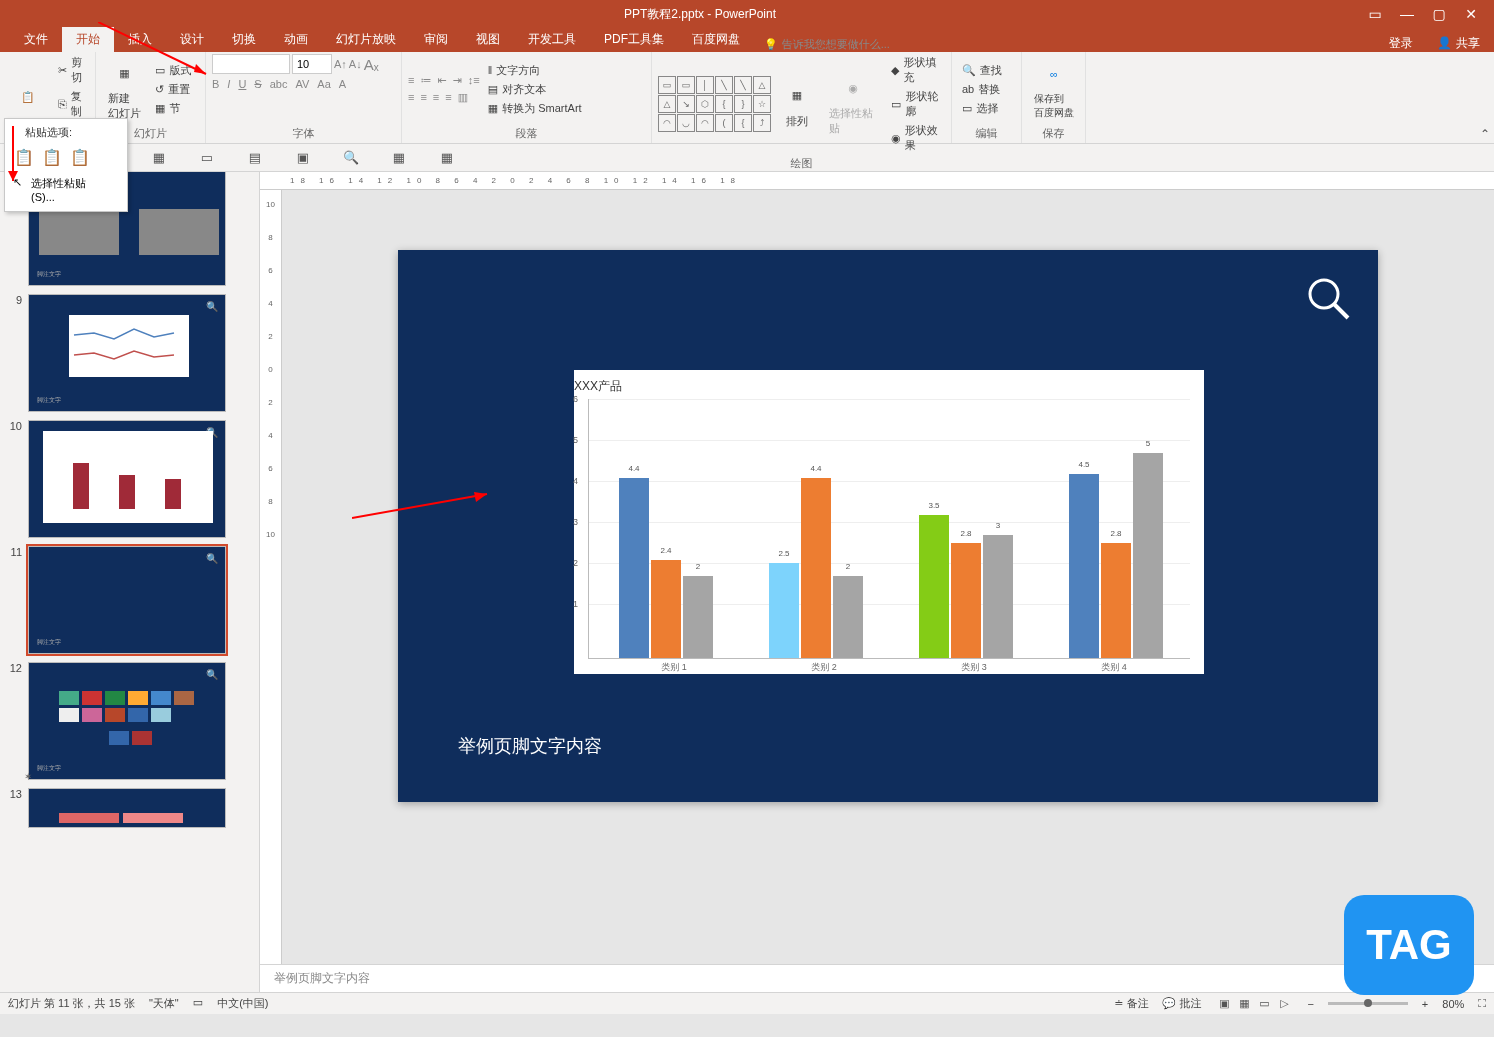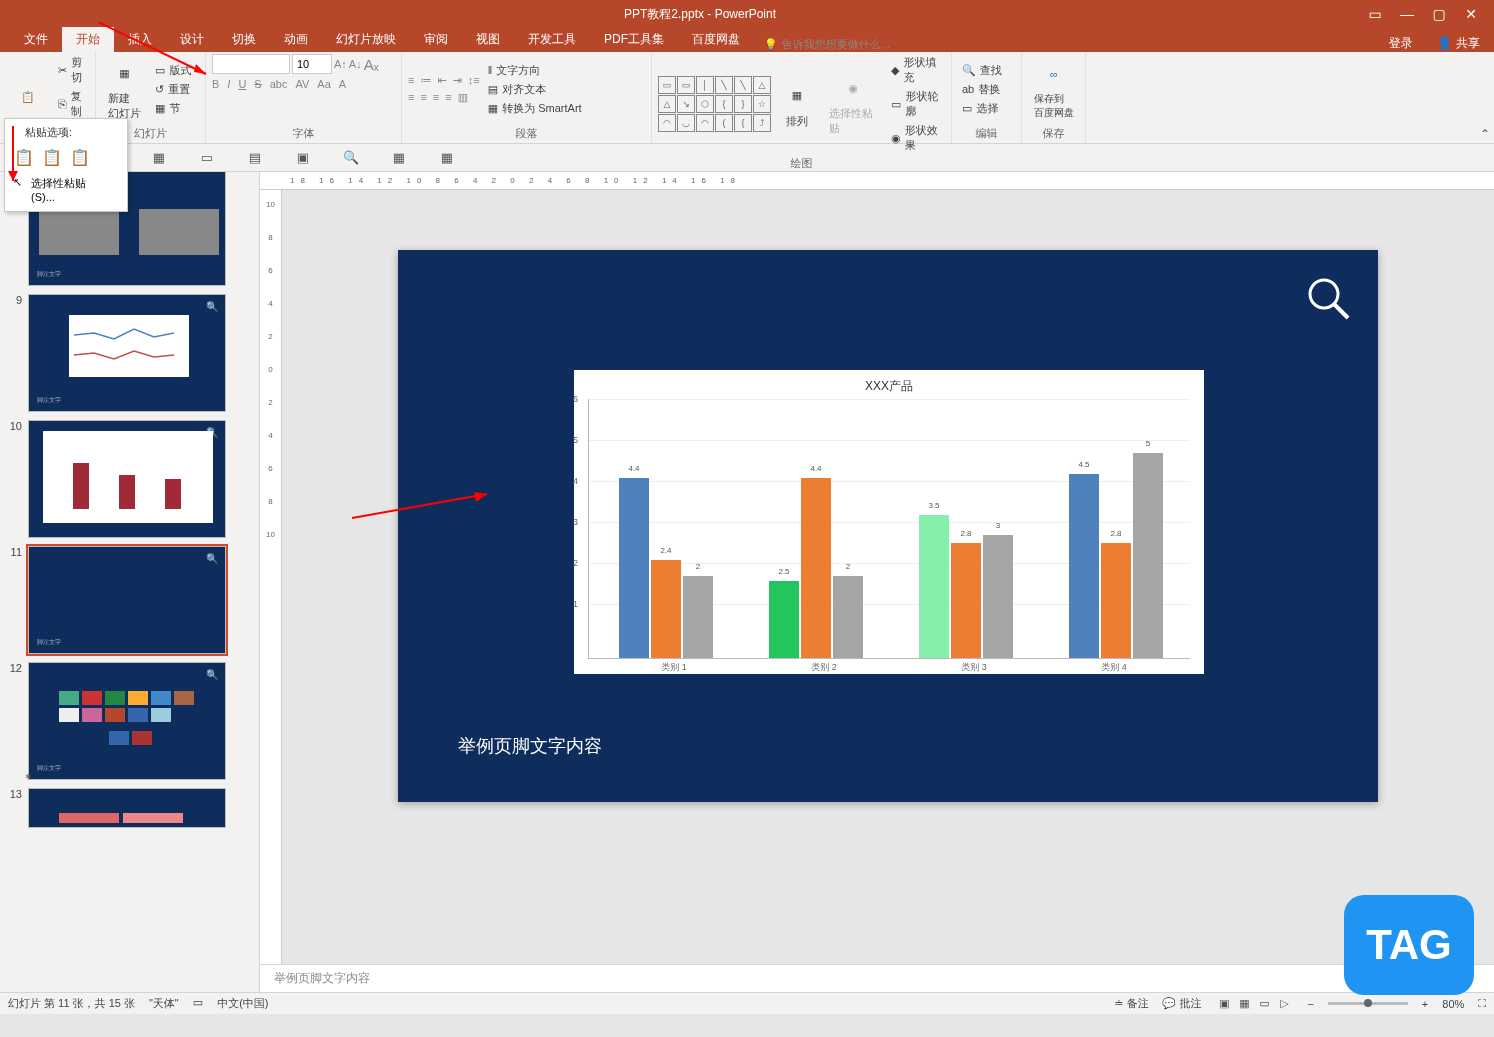--- a/index.html
+++ b/index.html
@@ -59,21 +59,21 @@
 
 
 .editor { flex: 1; background: #e6e6e6; display: flex; flex-direction: column; }
 .ruler-h { height: 18px; background: #fff; border-bottom: 1px solid #ccc; font-size: 8px; color: #666; display: flex; align-items: center; padding-left: 30px; letter-spacing: 6px; }
 .editor-inner { flex: 1; display: flex; }
 .ruler-v { width: 22px; background: #fff; border-right: 1px solid #ccc; font-size: 8px; color: #666; display: flex; flex-direction: column; align-items: center; padding-top: 10px; gap: 24px; }
 .slide-viewport { flex: 1; display: flex; justify-content: center; padding-top: 60px; position: relative; }
 .slide { width: 980px; height: 552px; background: #0f2d5c; box-shadow: 0 2px 8px rgba(0,0,0,0.3); position: relative; }
 .slide-zoom-icon { position: absolute; right: 26px; top: 26px; color: #fff; }
 .chart-box { position: absolute; left: 176px; top: 120px; width: 630px; height: 304px; background: #fff; }
-.chart-title { text-align: center; font-size: 12px; padding: 8px 0 4px; color: #333; }
+.chart-title { font-size: 12px; padding: 8px 0 4px; color: #333; }
 .chart-plot { height: 260px; margin: 0 14px; position: relative; border-left: 1px solid #bbb; border-bottom: 1px solid #bbb; }
 .y-tick { position: absolute; left: -16px; font-size: 9px; color: #666; transform: translateY(-50%); }
 .grid-line { position: absolute; left: 0; right: 0; border-top: 1px solid #eee; }
 .cat-group { position: absolute; bottom: 0; width: 110px; display: flex; gap: 2px; align-items: flex-end; }
 .bar { width: 30px; position: relative; }
 .bar-label { position: absolute; top: -14px; left: 50%; transform: translateX(-50%); font-size: 8px; color: #555; }
 .cat-label { position: absolute; bottom: -16px; width: 110px; text-align: center; font-size: 9px; color: #666; }
 .footer-text { position: absolute; left: 60px; bottom: 44px; color: #fff; font-size: 18px; }
 .red-arrow1 { position: absolute; left: 98px; top: 22px; width: 112px; height: 56px; z-index: 50; }
 .red-arrow2 { position: absolute; left: 4px; top: 126px; width: 18px; height: 60px; z-index: 150; }
@@ -451,33 +451,33 @@
                   </div>
                   <div class="bar" style="height: 98.4px; background: rgb(237, 125, 49);">
                     <div class="bar-label">2.4</div>
                   </div>
                   <div class="bar" style="height: 82px; background: rgb(165, 165, 165);">
                     <div class="bar-label">2</div>
                   </div>
                 </div>
                 <div class="cat-label" style="left: 30px;">类别 1</div>
                 <div class="cat-group" style="left: 180px;">
-                  <div class="bar" style="height: 77px; background: #22c55e;">
+                  <div class="bar" style="height: 95px; background: #7dd3fc;">
                     <div class="bar-label">2.5</div>
                   </div>
                   <div class="bar" style="height: 180.4px; background: rgb(237, 125, 49);">
                     <div class="bar-label">4.4</div>
                   </div>
                   <div class="bar" style="height: 82px; background: rgb(165, 165, 165);">
                     <div class="bar-label">2</div>
                   </div>
                 </div>
                 <div class="cat-label" style="left: 180px;">类别 2</div>
                 <div class="cat-group" style="left: 330px;">
-                  <div class="bar" style="height: 143.5px; background: #86efac;">
+                  <div class="bar" style="height: 143.5px; background: #84cc16;">
                     <div class="bar-label">3.5</div>
                   </div>
                   <div class="bar" style="height: 114.8px; background: rgb(237, 125, 49);">
                     <div class="bar-label">2.8</div>
                   </div>
                   <div class="bar" style="height: 123px; background: rgb(165, 165, 165);">
                     <div class="bar-label">3</div>
                   </div>
                 </div>
                 <div class="cat-label" style="left: 330px;">类别 3</div>

